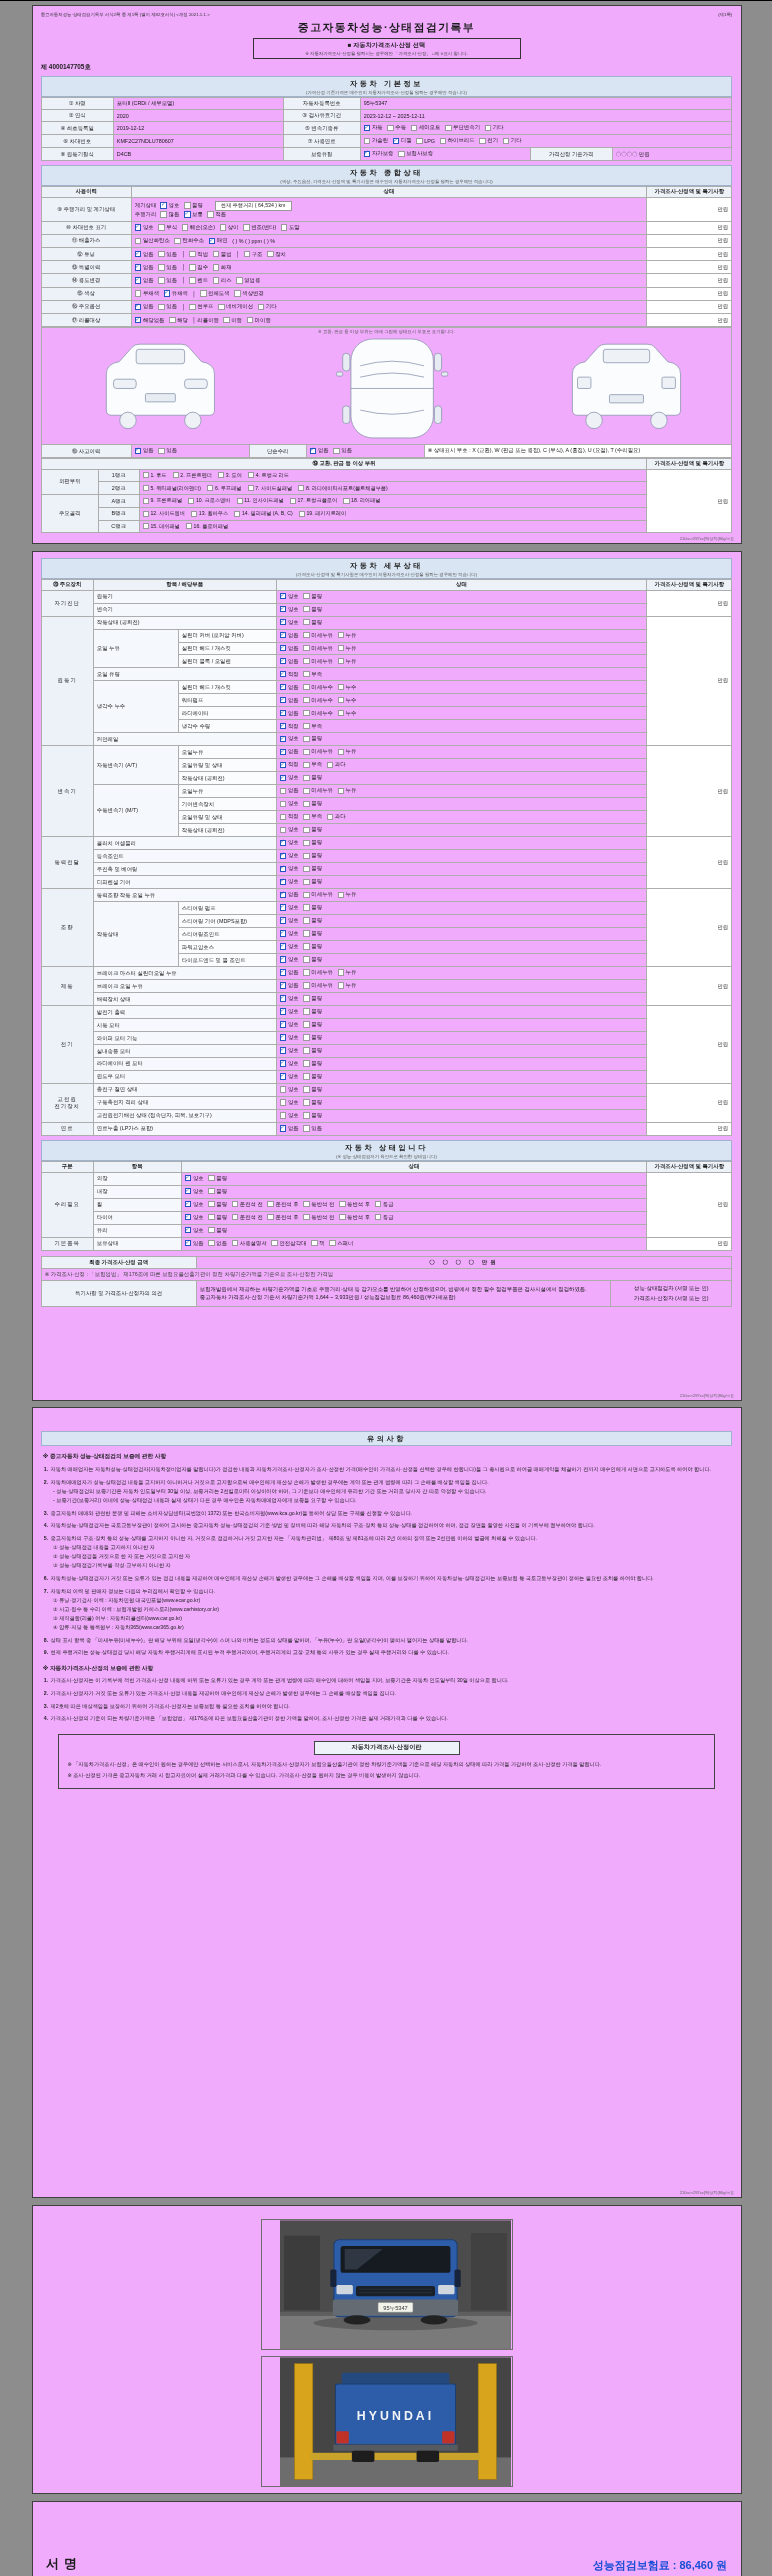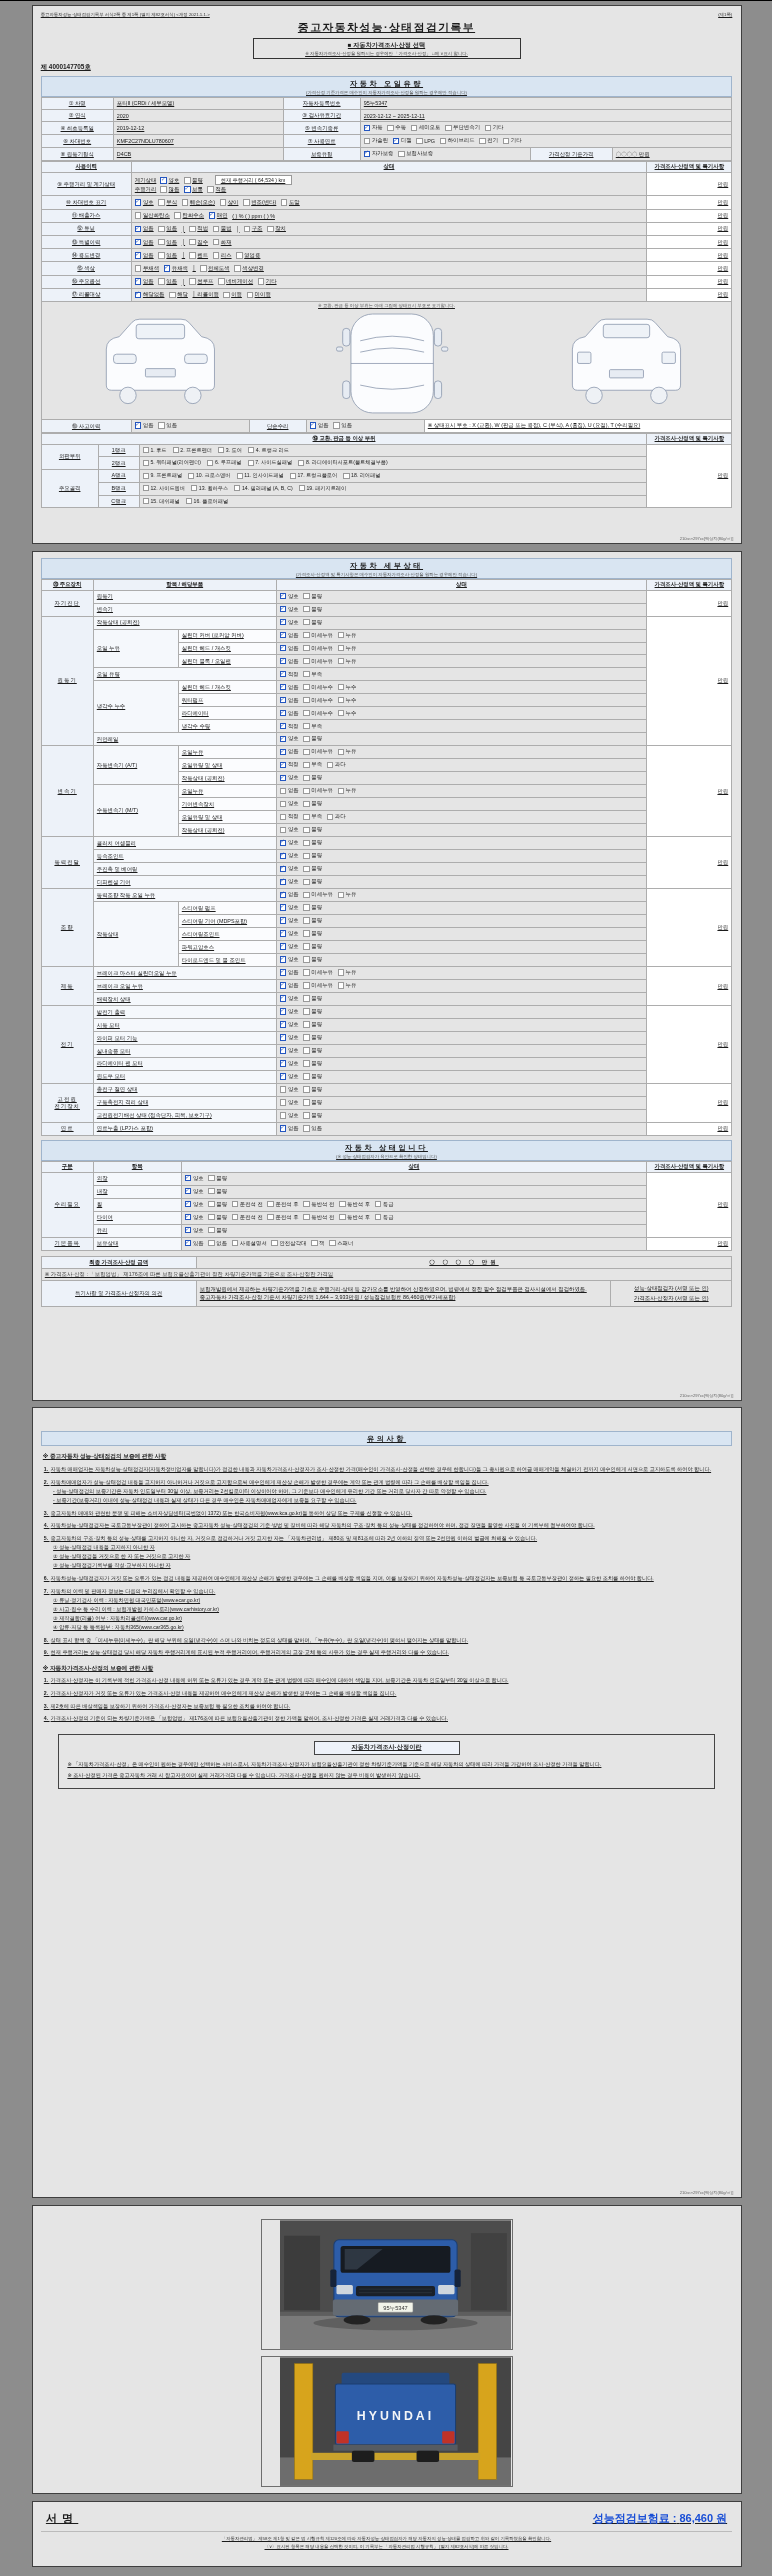--- a/index.html
+++ b/index.html
@@ -1,17 +1,17 @@
 <!DOCTYPE html>
 <html style="font-size:8.2px"><head>
 <meta charset="utf-8">
 <style>
   html,body{margin:0;padding:0;background:#8d8d8d;font-family:"Liberation Sans","DejaVu Sans",sans-serif;color:#1c1c1c;}
   .canvas{width:773px;height:2576px;overflow:hidden;background:#8d8d8d;padding-top:4.1px;box-sizing:border-box;border-top:1.5px solid #000;}
-  .sheet{width:710px;margin:0 auto 6.7px;background:#e5e5e5;border:0.5px solid #3f3f3f;padding:6.2px 8.2px;box-sizing:border-box;position:relative;text-decoration:underline;}
+  .sheet{width:710px;margin:0 auto 6.7px;background:#f0abfc;border:0.5px solid #3f3f3f;padding:6.2px 8.2px;box-sizing:border-box;position:relative;}
   .s1{min-height:539px}.s2{min-height:850px}.s3{min-height:791px}.s4{min-height:281px}.s5{min-height:66px}
   .topnote{font-size:4.4px;color:#333;display:flex;justify-content:space-between;}
   .title{text-align:center;font-size:10.8px;font-weight:bold;letter-spacing:1.5px;margin:4.1px 0 2.6px;}
   .selectbox{width:268px;margin:0 auto;border:0.8px solid #333;padding:2.1px 5.2px;text-align:center;box-sizing:border-box;}
   .selectbox .b1{font-size:6.2px;font-weight:bold;}
   .selectbox .b2{font-size:4.4px;color:#444;margin-top:1px;}
   .docno{font-size:6.4px;font-weight:bold;margin:4.1px 0 1.5px;}
   .secbar{background:#d9e5f2;border:0.5px solid #9fb4cc;text-align:center;padding:2.1px 0 1.5px;margin-top:4.1px;}
   .secbar .t{font-size:7.2px;font-weight:bold;letter-spacing:2.6px;}
   .secbar .n{font-size:4.4px;color:#555;margin-top:0.5px;letter-spacing:0;}
@@ -43,21 +43,21 @@
   .papernote{position:absolute;right:7.2px;bottom:2.1px;font-size:4.1px;color:#666;}
   .nhead{font-weight:bold;font-size:5.7px;margin:7.2px 2.1px 2.1px;}
   .nitem{font-size:5.2px;line-height:1.75;margin:3.6px 3.1px;}
   .nno{font-weight:bold;margin-right:1px;}
   .nsub{margin-left:9.3px;color:#222;}
   .pricebox{border:0.8px solid #444;margin:10.3px 17.5px 4.1px;padding:6.2px 8.2px;}
   .pbt{width:144px;margin:0 auto 5.2px;border:0.5px solid #444;text-align:center;font-weight:bold;font-size:6.2px;padding:1.5px 0;background:#eef2f9;}
   .bxline{font-size:5.2px;line-height:1.7;margin:2.1px 0;}
   .photo{width:232px;margin:6.2px auto 0;border:0.5px solid #6e6e6e;font-size:0;padding-left:18px;}
   .signrow{display:flex;justify-content:space-between;align-items:flex-end;padding:3.1px 5.2px 5.2px;}
-  .signtitle{font-size:11px;font-weight:bold;letter-spacing:5.2px;}
+  .signtitle{font-size:13px;font-weight:bold;letter-spacing:5.2px;margin-top:44px;}
   .fee{font-size:11px;font-weight:bold;color:#1a4fd6;}
   .footlines{text-align:center;font-size:4.4px;color:#333;line-height:1.7;border-top:0.5px solid #bbb;padding-top:3.1px;}
 </style>
 </head>
 <body>
 
 <div class="canvas">
 
   <section class="sheet s1">
     <div class="topnote">
@@ -65,21 +65,21 @@
       <span>(제1쪽)</span>
     </div>
     <h1 class="title">중고자동차성능·상태점검기록부</h1>
     <div class="selectbox">
       <div class="b1">■ 자동차가격조사·산정 선택</div>
       <div class="b2">※ 자동차가격조사·산정을 원하시는 경우에만 「가격조사·산정」 □에 ∨표시 합니다.</div>
     </div>
     <div class="docno">제 4000147705호</div>
 
     <div class="secbar">
-      <div class="t">자동차 오일유량</div>
+      <div class="t">자동차 기본정보</div>
       <div class="n">(가격산정 기준가격은 매수인이 자동차가격조사·산정을 원하는 경우에만 적습니다)</div>
     </div>
     <table class="tbl">
       <colgroup>
           <col style="width:72px">
           <col style="width:170px">
           <col style="width:77px">
           <col style="width:170px">
           <col style="width:82px">
           <col>
@@ -152,20 +152,24 @@
               </span><span class="cb">
                 <span class="bx"></span>
                 <span class="lb">보험사보증</span>
               </span></td>
             <td class="lab">가격산정 기준가격</td>
             <td class="val">〇〇〇〇 만원</td>
           </tr>
         </tbody>
     </table>
 
+    <div class="secbar">
+      <div class="t">자동차 종합상태</div>
+      <div class="n">(색상, 주요옵션, 가격조사·산정액 및 특기사항은 매수인이 자동차가격조사·산정을 원하는 경우에만 적습니다)</div>
+    </div>
     <table class="tbl">
       <colgroup>
           <col style="width:90px">
           <col>
           <col style="width:85px">
         </colgroup>
       <thead>
         <tr>
           <th>사용이력</th>
           <th>상태</th>

